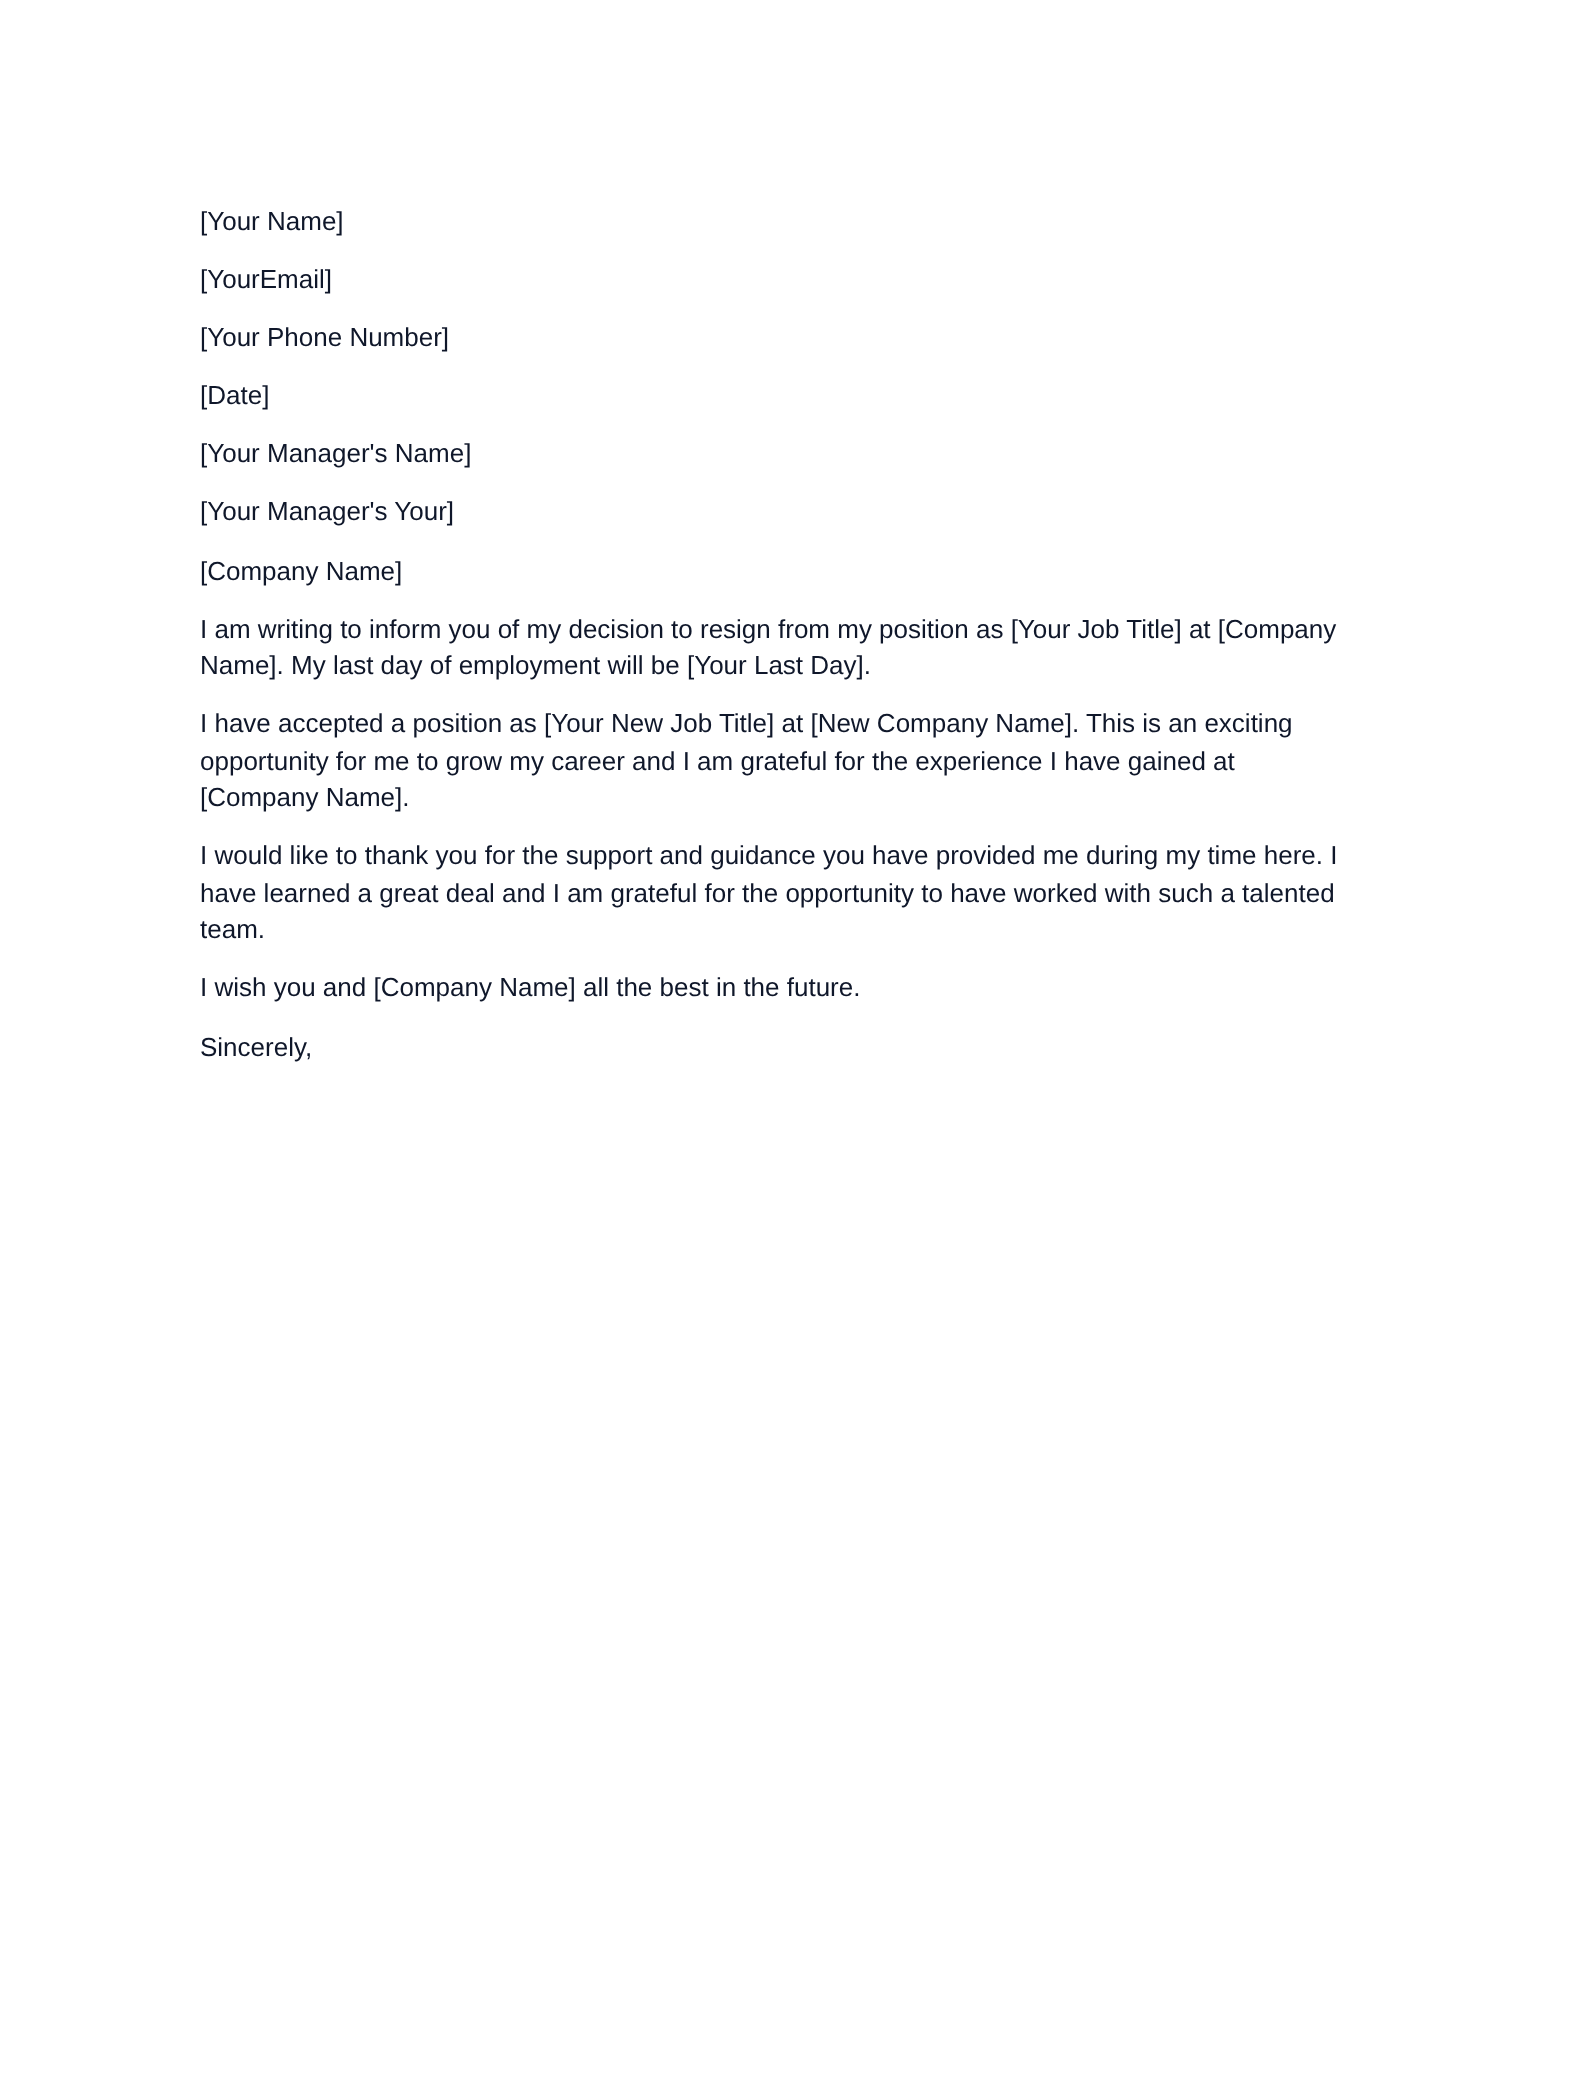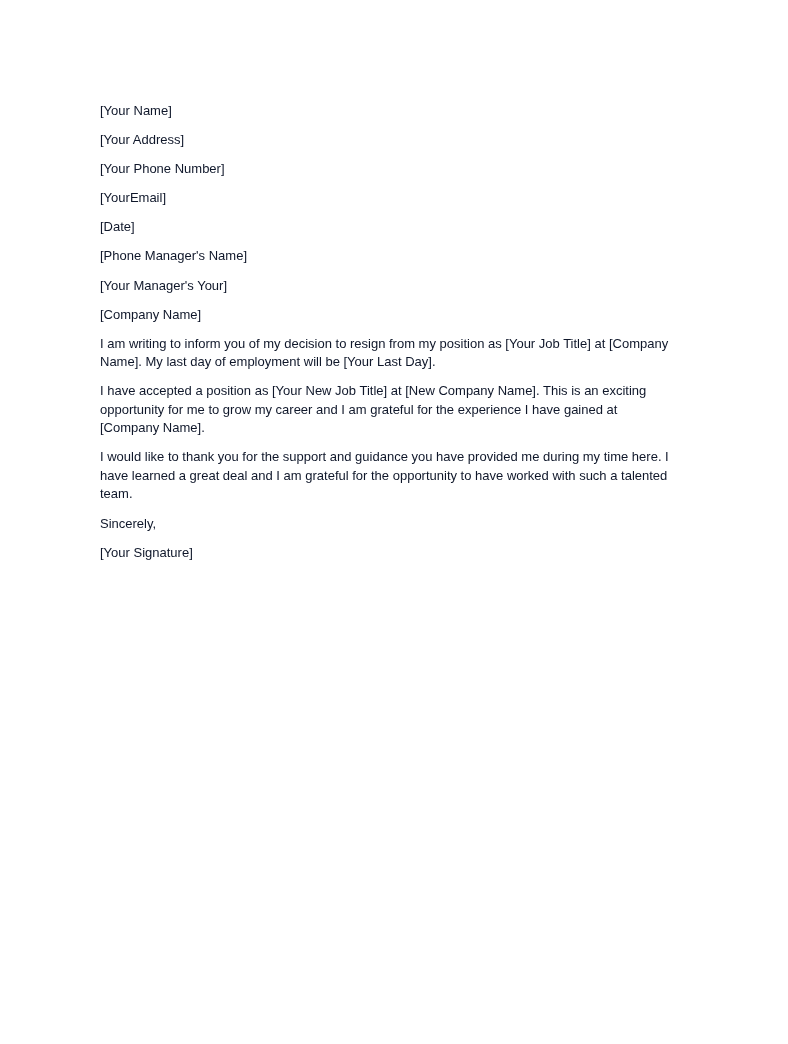--- a/index.html
+++ b/index.html
@@ -14,26 +14,25 @@
   }
   .line { margin: 0 0 10.6px 0; }
   .para { margin: 0 0 10.6px 0; }
 </style>
 </head>
 <body>
 
 <div class="page">
   <div class="content">
     <p class="line">[Your Name]</p>
-    <p class="line">[Your Address]</p>
+    <p class="line">[YourEmail]</p>
     <p class="line">[Your Phone Number]</p>
-    <p class="line">[YourEmail]</p>
     <p class="line">[Date]</p>
-    <p class="line">[Phone Manager's Name]</p>
+    <p class="line">[Your Manager's Name]</p>
     <p class="line">[Your Manager's Your]</p>
     <p class="line">[Company Name]</p>
     <p class="para">I am writing to inform you of my decision to resign from my position as [Your Job Title] at [Company Name]. My last day of employment will be [Your Last Day].</p>
     <p class="para">I have accepted a position as [Your New Job Title] at [New Company Name]. This is an exciting opportunity for me to grow my career and I am grateful for the experience I have gained at [Company Name].</p>
     <p class="para">I would like to thank you for the support and guidance you have provided me during my time here. I have learned a great deal and I am grateful for the opportunity to have worked with such a talented team.</p>
+    <p class="para">I wish you and [Company Name] all the best in the future.</p>
     <p class="line">Sincerely,</p>
-    <p class="line">[Your Signature]</p>
   </div>
 </div>
 
 </body></html>

